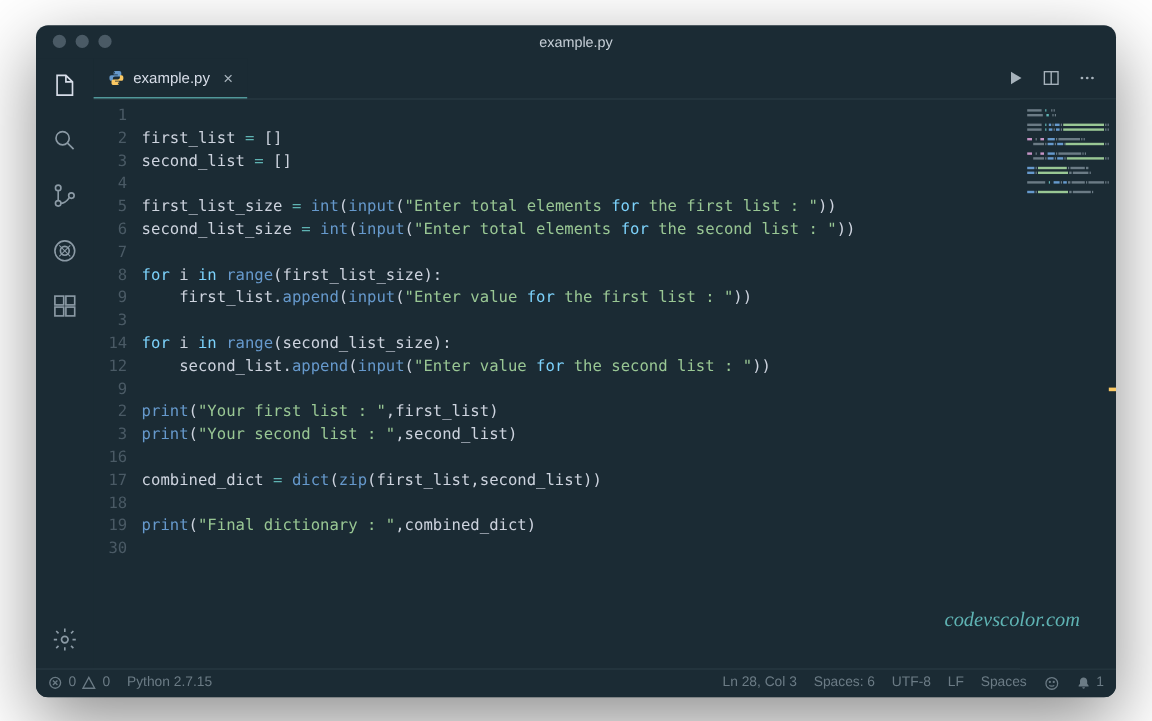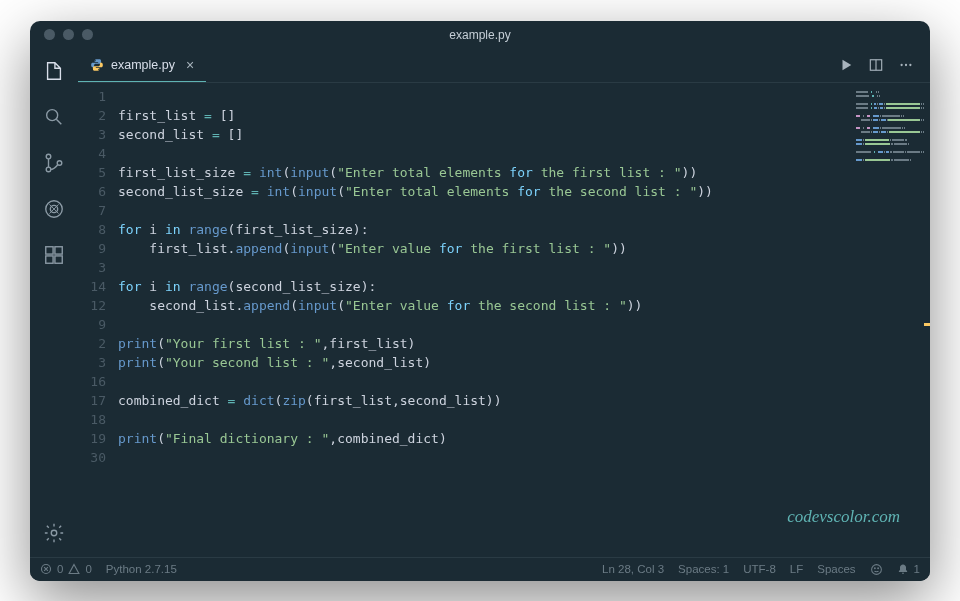--- a/index.html
+++ b/index.html
@@ -178,21 +178,21 @@
       <span>0</span>
     </div>
     <div class="grp">
         <span>Python 2.7.15</span>
       </div>
     <div class="right">
       <div class="grp">
           <span>Ln 28, Col 3</span>
         </div>
       <div class="grp">
-          <span>Spaces: 1</span>
+          <span>Spaces: 6</span>
         </div>
       <div class="grp">
           <span>UTF-8</span>
         </div>
       <div class="grp">
           <span>LF</span>
         </div>
       <div class="grp">
           <span>Spaces</span>
         </div>

